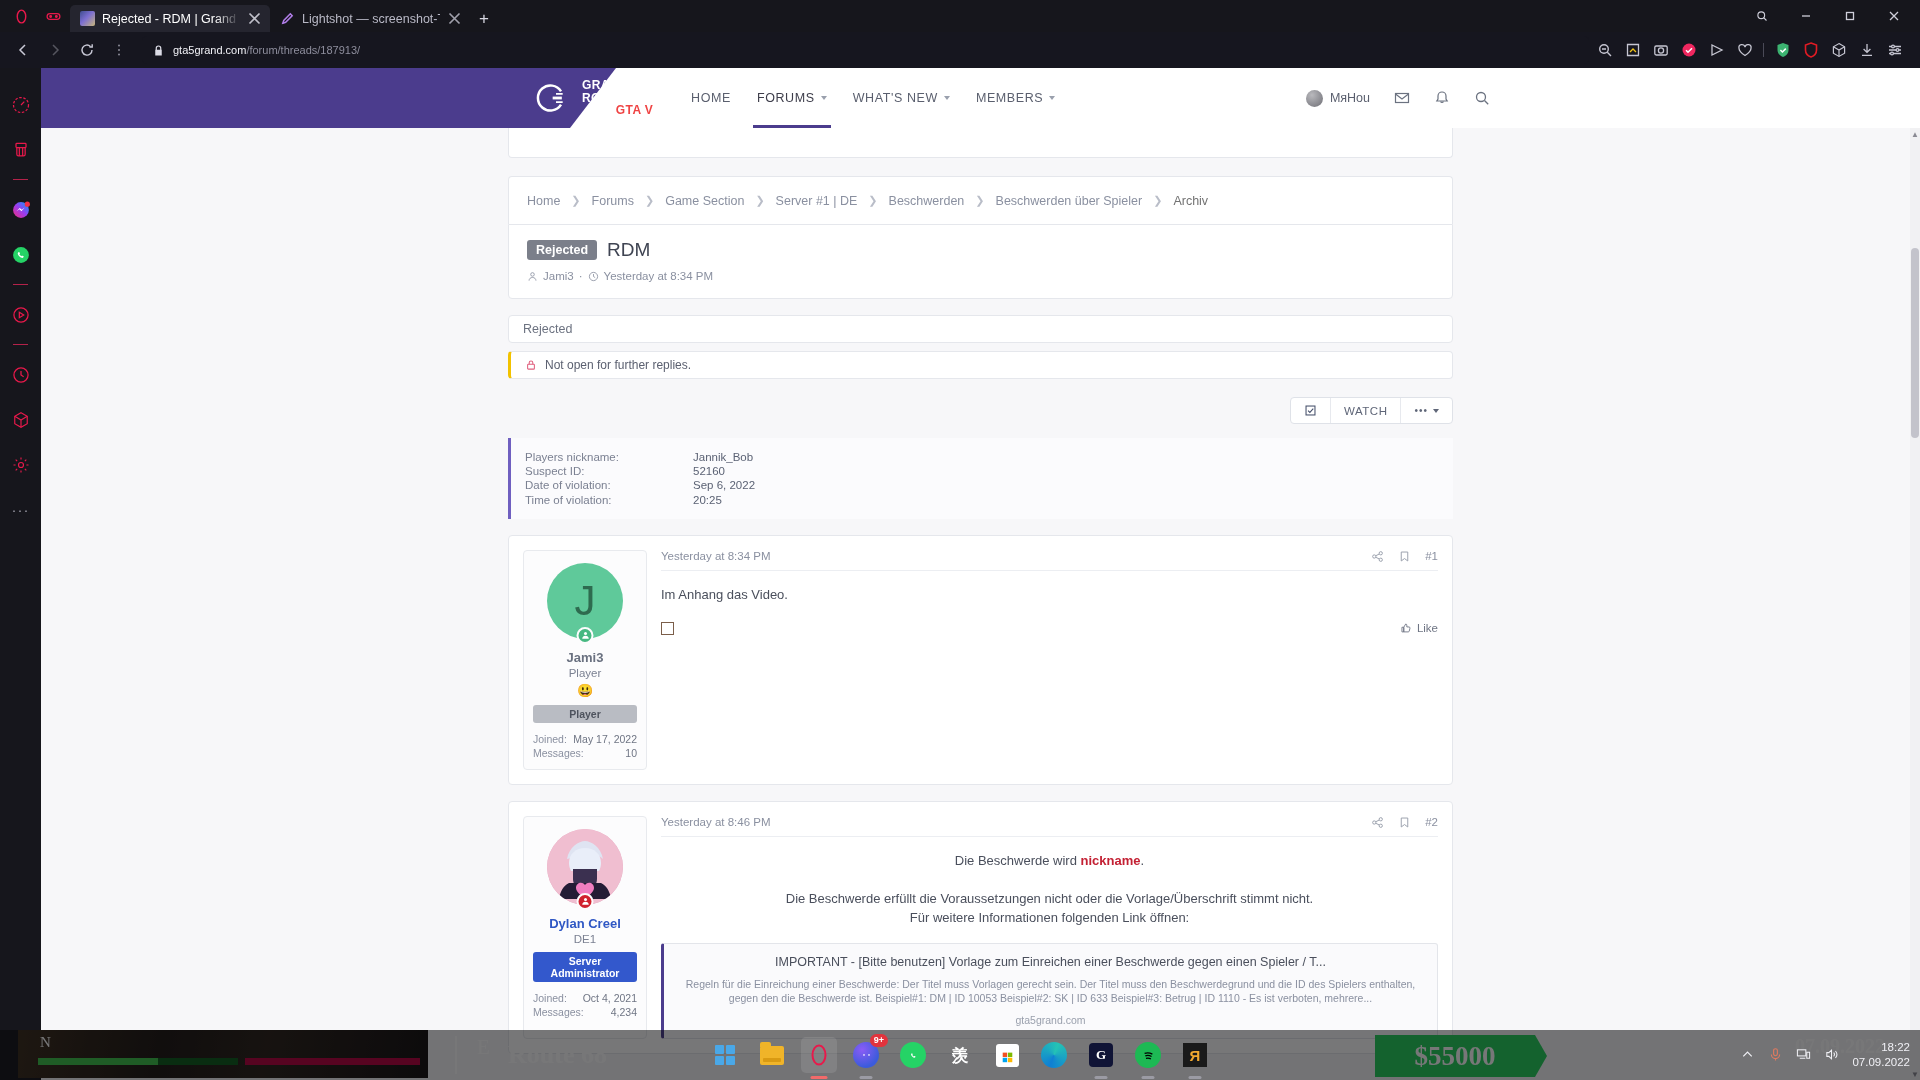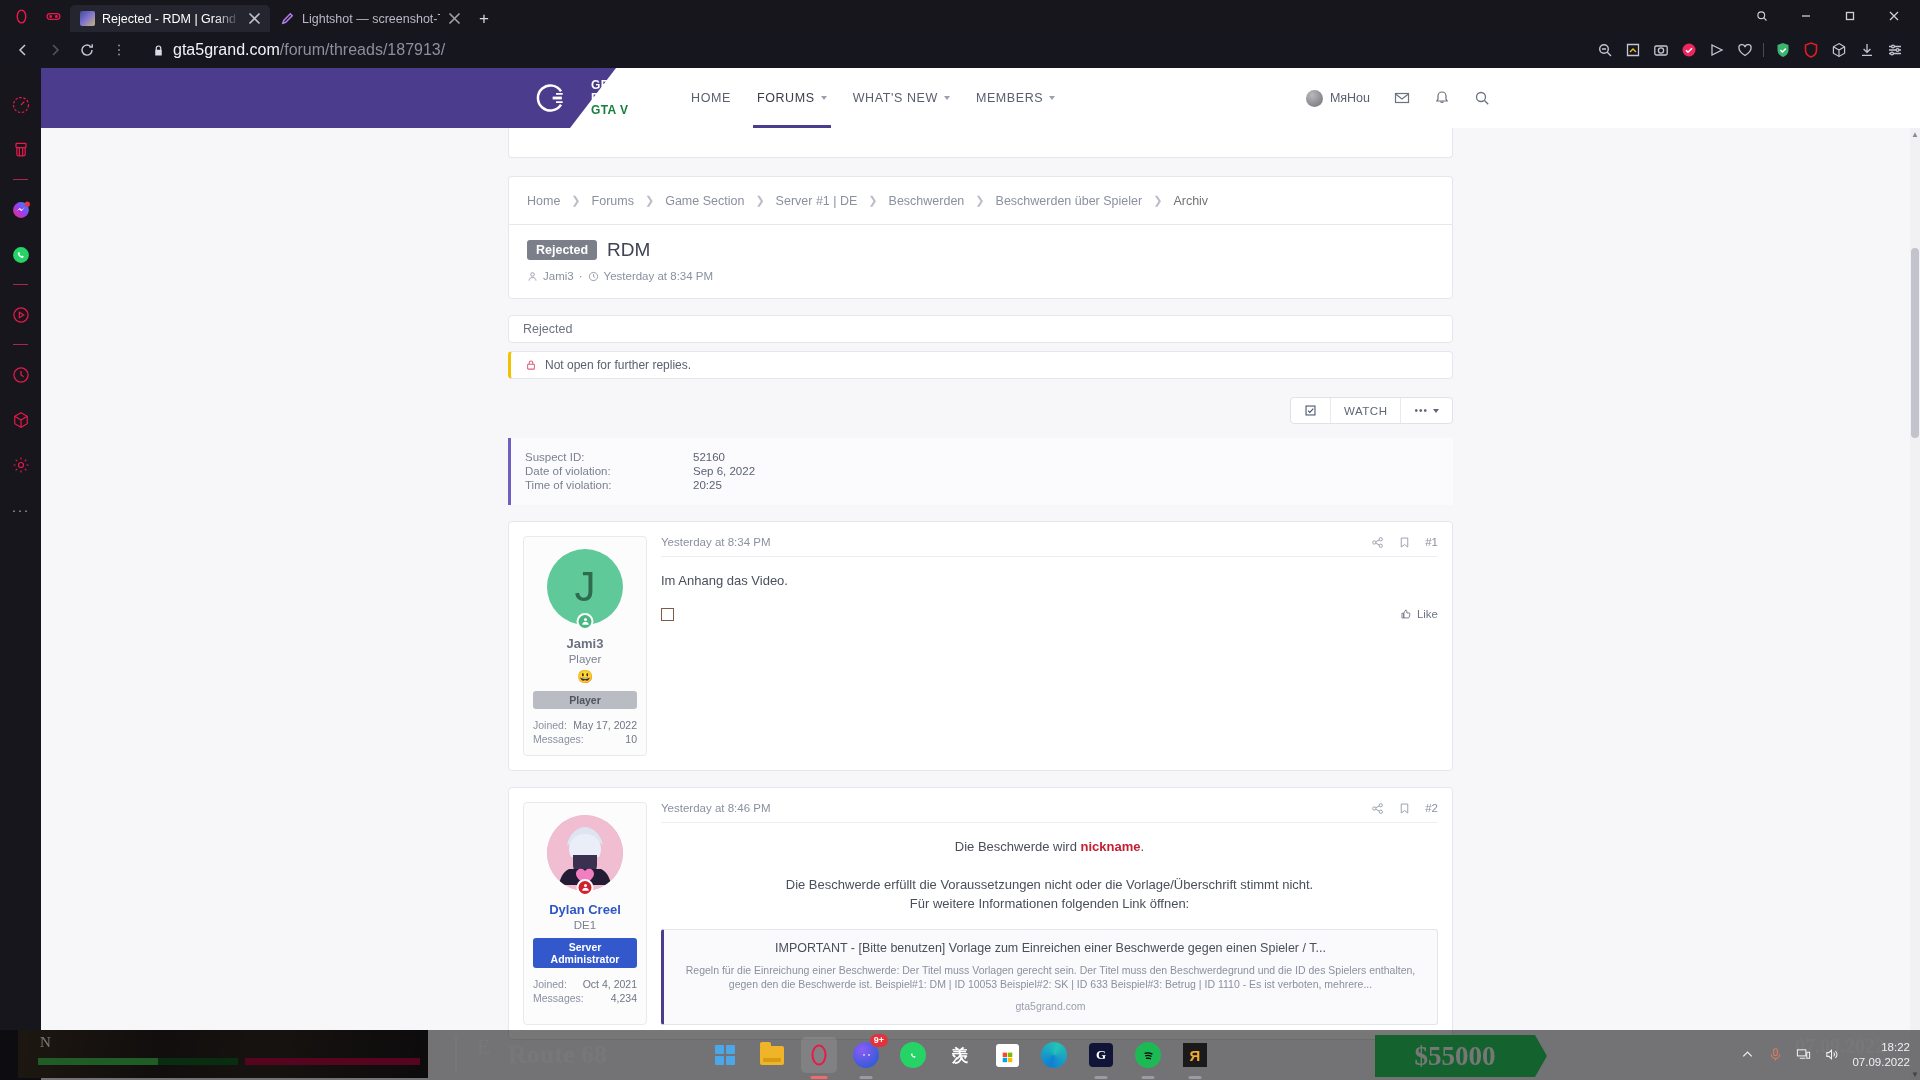--- a/index.html
+++ b/index.html
@@ -65,21 +65,21 @@
     height: 36px; background: #16161f; display: flex; align-items: center;
     padding: 0 8px; gap: 2px;
   }
   .navbtn { width: 30px; height: 30px; display:flex; align-items:center; justify-content:center;
             color:#c9c9d6; border-radius: 4px; }
   .navbtn.disabled { color:#55555f; }
   .navbtn svg { width: 16px; height: 16px; }
   #urlbox {
     flex: 1; height: 28px; display: flex; align-items: center; gap: 8px;
     padding: 0 10px; margin-left: 6px; border-radius: 5px;
-    background: #16161f; font-size: 16px;
+    background: #16161f; font-size: 11px;
   }
   #urlbox .lock { color: #dcdce6; display:flex; }
   #urlbox .lock svg { width: 13px; height: 13px; }
   .url-host { color: #f2f2f7; }
   .url-path { color: #8e8e9d; }
   #toolbar-right { display: flex; align-items: center; gap: 1px; padding-right: 4px; }
   .tbicon { width: 27px; height: 28px; display:flex; align-items:center; justify-content:center; color:#c6c6d2; }
   .tbicon svg { width: 16px; height: 16px; }
   .tb-divider { width:1px; height:14px; background:#4a4a57; margin:0 4px; }
 
@@ -103,25 +103,25 @@
 
   
   #site-header { height: 60px; background: #ffffff; position: relative; display: flex; }
   .hdr-purple {
     position: absolute; left: 0; top: 0; height: 60px; width: 575px;
     background: #4b3c8d;
     clip-path: polygon(0 0, 100% 0, calc(100% - 46px) 100%, 0 100%);
   }
   .brand {
     position: absolute; left: 490px; top: 0; height: 60px;
-    display: flex; align-items: center; gap: 20px; color:#fff;
+    display: flex; align-items: center; gap: 11px; color:#fff;
   }
   .brand .glyph { width: 40px; height: 40px; }
   .brand .btxt { font-size: 12px; line-height: 12.5px; font-weight: bold; letter-spacing:.4px; }
-  .brand .btxt .gtav { color: #15803d; }
+  .brand .btxt .gtav { color: #ef4444; text-align: right; }
   #site-nav { position: absolute; left: 650px; top: 0; height: 60px;
               display: flex; align-items: center; gap: 26px; }
   .nav-item { font-size: 12.5px; color: #5a5f6e; letter-spacing: .6px;
               display: flex; align-items: center; gap: 6px; height: 60px; position: relative; }
   .nav-item.active { color: #3d3d4a; }
   .nav-item.active::after { content:""; position:absolute; left:-4px; right:-4px; bottom:0;
                             height:3px; background:#4b3c8d; }
   .caret { width:0;height:0;border-left:3.5px solid transparent;border-right:3.5px solid transparent;
            border-top:4px solid #9aa0ad; }
   #hdr-right { position: absolute; right: 430px; top: 0; height: 60px;
@@ -672,20 +672,24 @@
           </div>
           <div>WATCH</div>
           <div>
             <span style="letter-spacing:1px;font-size:10px;">•••</span>
             <i class="caret" style="margin-left:5px;border-top-color:#5f6678;"></i>
           </div>
         </div>
       </div>
 
       <div id="info-panel">
+        <div class="info-row">
+            <span class="k">Players nickname:</span>
+            <span class="v">Jannik_Bob</span>
+          </div>
         <div class="info-row">
             <span class="k">Suspect ID:</span>
             <span class="v">52160</span>
           </div>
         <div class="info-row">
             <span class="k">Date of violation:</span>
             <span class="v">Sep 6, 2022</span>
           </div>
         <div class="info-row">
             <span class="k">Time of violation:</span>

